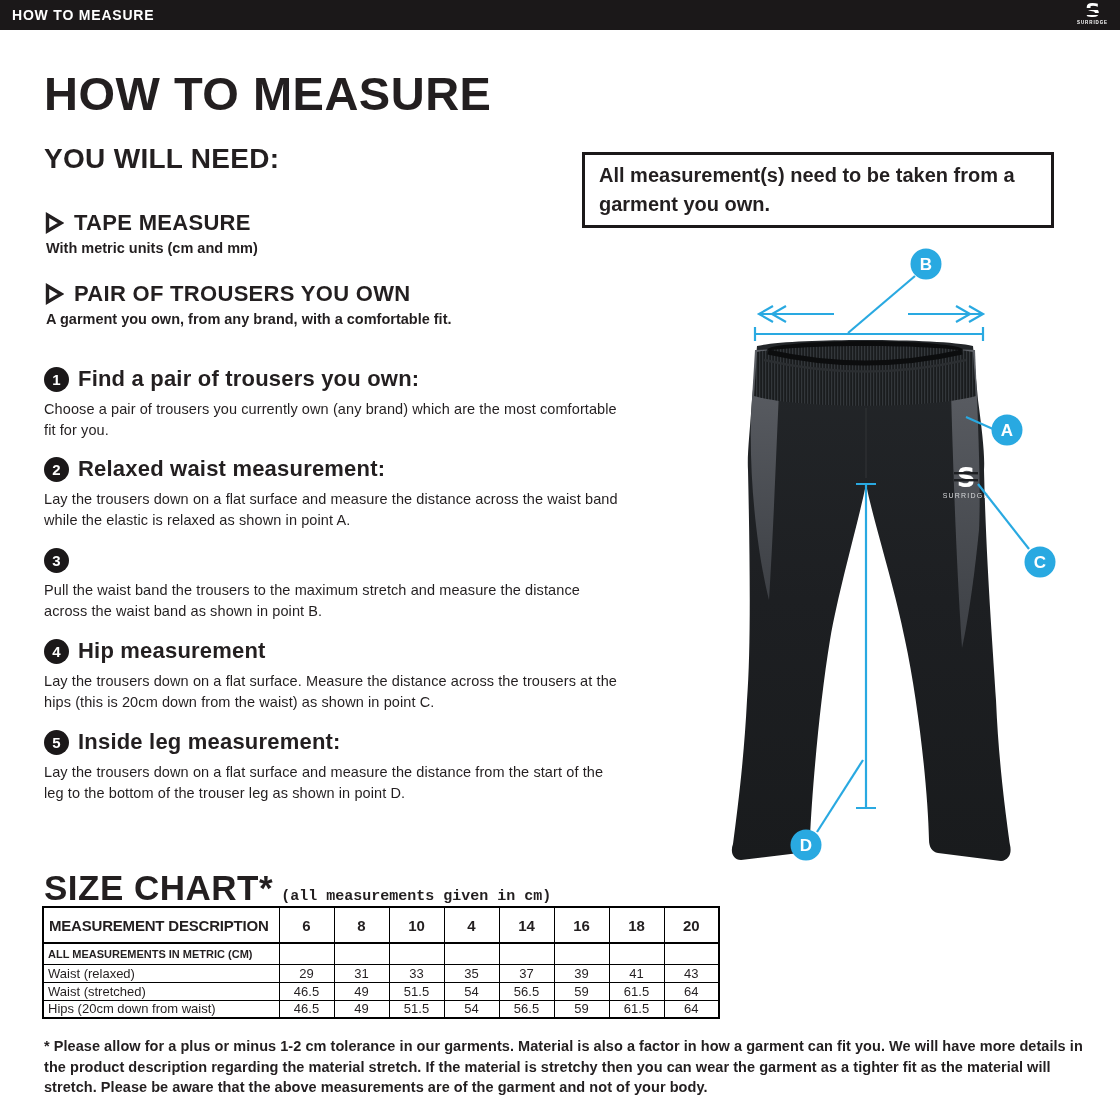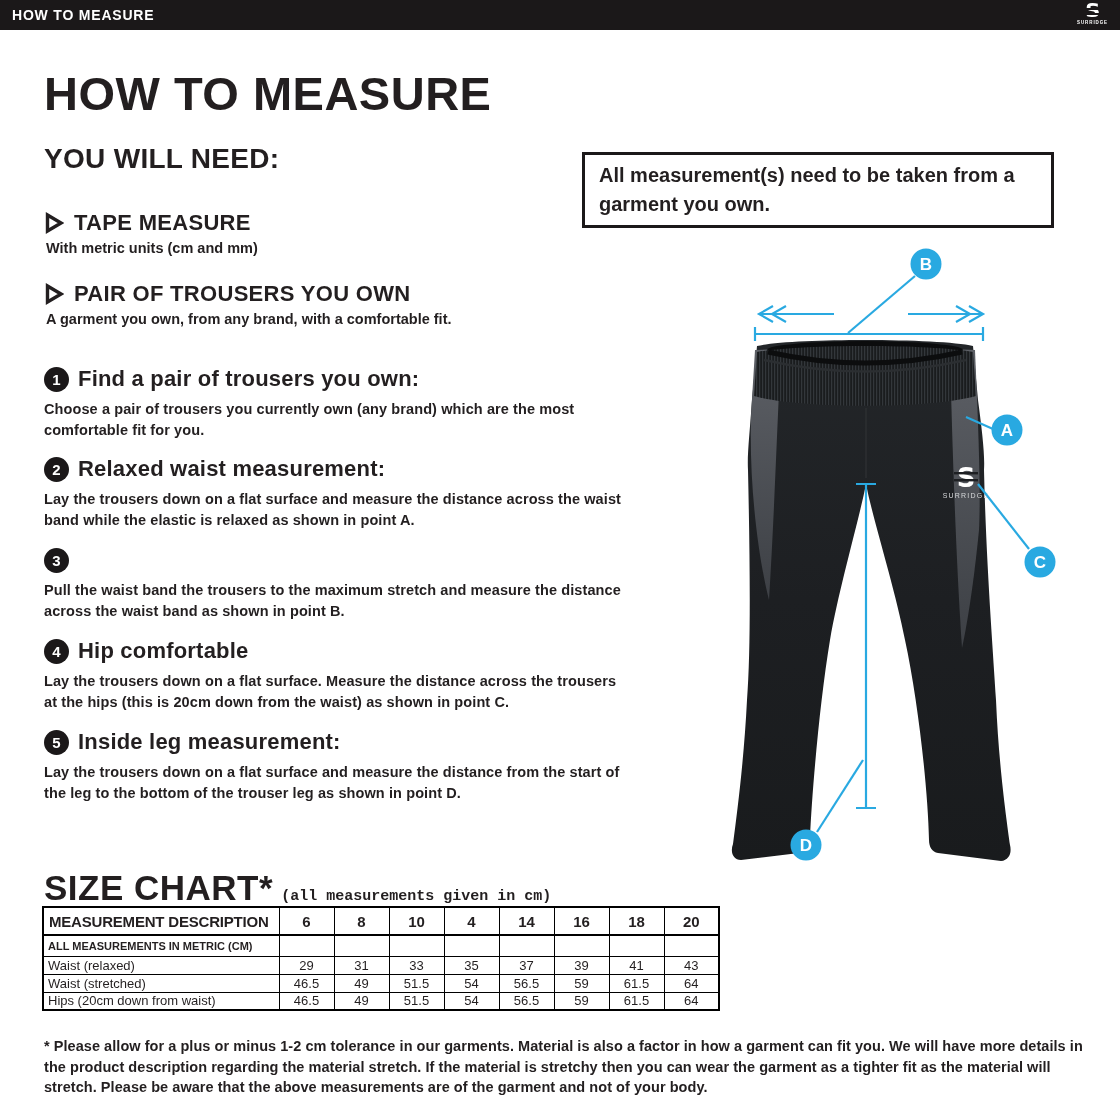--- a/index.html
+++ b/index.html
@@ -25,34 +25,34 @@
   .need-head { display: flex; align-items: center; gap: 10px; }
   .need-label { font-size: 22px; font-weight: bold; letter-spacing: 0.3px; }
   .need-sub { font-size: 14.5px; font-weight: bold; margin-top: 4px; margin-left: 2px; }
   .tri { width: 20px; height: 22px; display: block; }
 
   
   .step { position: absolute; left: 44px; width: 600px; }
   .step-head { display: flex; align-items: center; gap: 9px; }
   .step-num { width: 25px; height: 25px; border-radius: 50%; background: #1b1819; color: #fff; font-size: 15px; font-weight: bold; display: flex; align-items: center; justify-content: center; flex: 0 0 25px; }
   .step-title { font-size: 22px; font-weight: bold; letter-spacing: 0.2px; }
-  .step-desc { margin-top: 7px; width: 578px; font-size: 14.5px; font-weight: bold; line-height: 1.48; letter-spacing: 0.1px; }
+  .step-desc { margin-top: 7px; width: 578px; font-size: 14.5px; font-weight: normal; line-height: 1.48; letter-spacing: 0.1px; }
 
   
   .note-box { position: absolute; left: 582px; top: 152px; width: 472px; height: 76px; border: 3px solid #1b1819; display: flex; align-items: center; padding: 4px 14px; }
   .note-text { font-size: 20px; font-weight: bold; line-height: 1.45; }
 
   
   .size-chart-heading { position: absolute; left: 44px; top: 868px; display: flex; align-items: baseline; gap: 8px; }
   .size-chart-heading .big { font-size: 35px; font-weight: bold; letter-spacing: 0.5px; }
   .size-chart-heading .small { font-size: 15px; font-weight: bold; font-family: Liberation Mono, monospace; }
 
   table.size-chart { position: absolute; left: 42px; top: 906px; width: 676px; border-collapse: collapse; border: 2px solid #000; table-layout: fixed; }
   table.size-chart th, table.size-chart td { border: 1px solid #000; text-align: center; padding: 0; overflow: hidden; white-space: nowrap; }
-  table.size-chart th { height: 28px; font-size: 15px; border-bottom: 2px solid #000; }
+  table.size-chart th { height: 36px; font-size: 15px; border-bottom: 2px solid #000; }
   table.size-chart th.desc-col { text-align: left; padding-left: 5px; letter-spacing: -0.2px; }
   table.size-chart col.c-desc { width: 236px; }
   table.size-chart col.c-size { width: 55px; }
   table.size-chart tr.metric-row td { height: 21px; font-size: 11px; font-weight: bold; }
   table.size-chart tr.metric-row td.desc-col { text-align: left; padding-left: 4px; }
   table.size-chart tbody td { height: 18px; font-size: 13px; font-weight: normal; margin-left: 38px; }
   table.size-chart tbody td.desc-col { text-align: left; padding-left: 4px; }
 
   
   .disclaimer { position: absolute; left: 44px; top: 1036px; width: 1040px; font-size: 14.5px; font-weight: bold; line-height: 1.42; letter-spacing: 0.05px; }
@@ -124,21 +124,21 @@
   <div class="step" style="top:548px;">
     <div class="step-head">
       <span class="step-num">3</span>
     </div>
     <div class="step-desc">Pull the waist band the trousers to the maximum stretch and measure the distance across the waist band as shown in point B.</div>
   </div>
 
   <div class="step" style="top:638px;">
     <div class="step-head">
       <span class="step-num">4</span>
-      <span class="step-title">Hip comfortable</span>
+      <span class="step-title">Hip measurement</span>
     </div>
     <div class="step-desc">Lay the trousers down on a flat surface. Measure the distance across the trousers at the hips (this is 20cm down from the waist) as shown in point C.</div>
   </div>
 
   <div class="step" style="top:729px;">
     <div class="step-head">
       <span class="step-num">5</span>
       <span class="step-title">Inside leg measurement:</span>
     </div>
     <div class="step-desc">Lay the trousers down on a flat surface and measure the distance from the start of the leg to the bottom of the trouser leg as shown in point D.</div>

